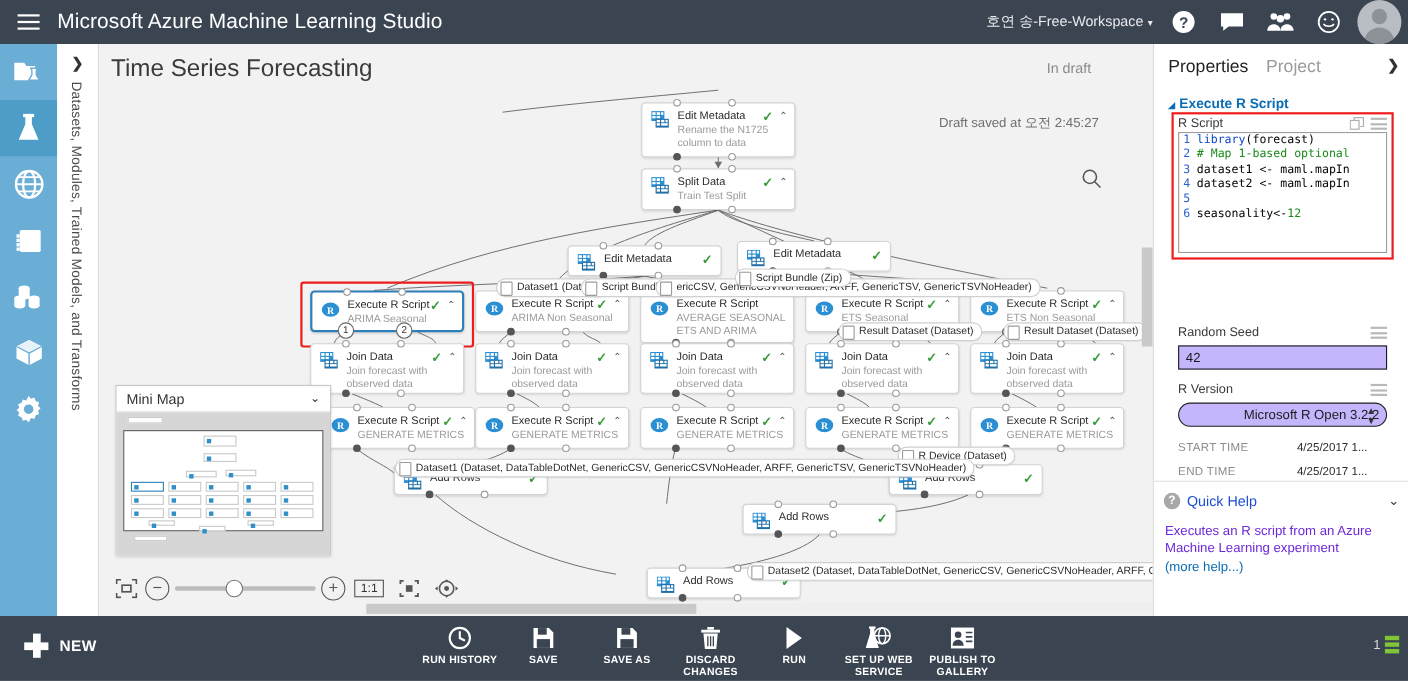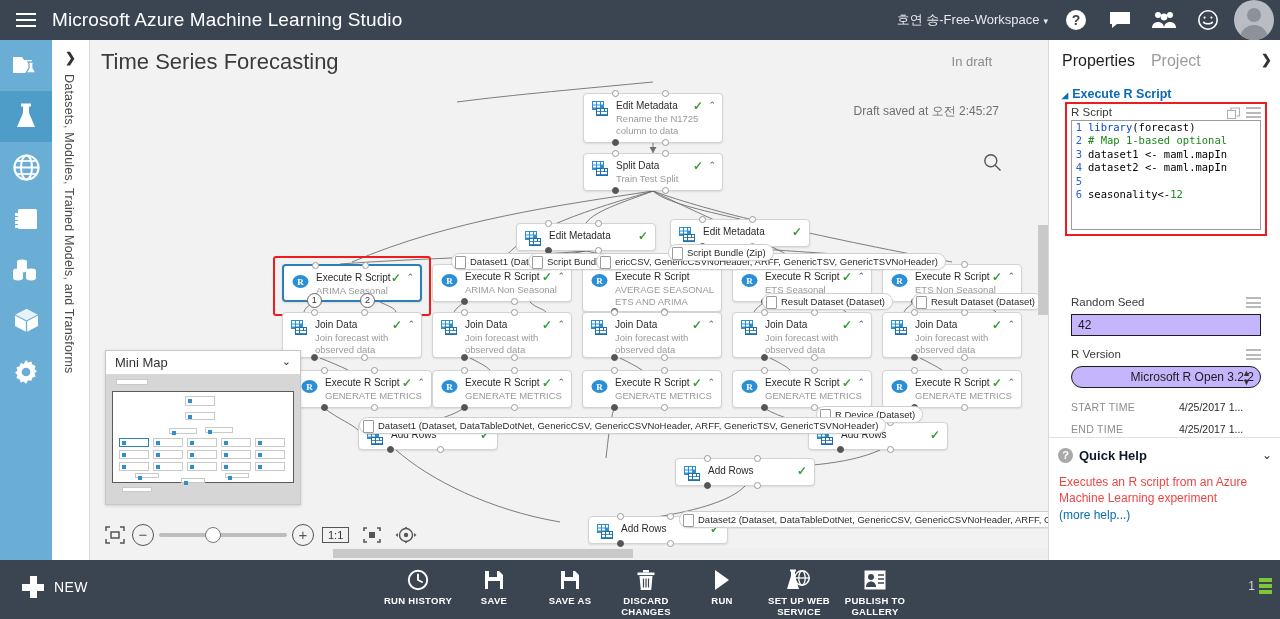--- a/index.html
+++ b/index.html
@@ -203,40 +203,40 @@
   }
   #rverSelect { border-radius: 11px; text-align: right; }
   #rverSelect .spin { position: absolute; right: 9px; top: 2px; font-size: 9px; color: #333; line-height: 9px; }
   .statRow { position: absolute; left: 22px; width: 200px; font-size: 10.5px; }
   .statRow .k { color: #8c8c8c; letter-spacing: .3px; }
   .statRow .v { position: absolute; left: 108px; top: 0; color: #2b2b2b; }
   #quickHelp {
     position: absolute; left: 0; bottom: 0; width: 232px; height: 123px;
     background: #fff; border-top: 1px solid #e2e2e2;
   }
-  #qhTitle { position: absolute; left: 30px; top: 10px; font-size: 13px; font-weight: bold; color: #0f172a; }
+  #qhTitle { position: absolute; left: 30px; top: 10px; font-size: 13px; font-weight: normal; color: #1d4ed8; }
   #qhIcon {
     position: absolute; left: 9px; top: 10px; width: 15px; height: 15px;
     border-radius: 50%; background: #a8a8a8; color: #fff; font-size: 11px;
     text-align: center; line-height: 15px; font-weight: bold;
   }
   #qhChev { position: absolute; right: 9px; top: 10px; font-size: 12px; color: #333; cursor: pointer; }
-  #qhText { position: absolute; left: 10px; top: 36px; width: 215px; font-size: 12px; color: #ef4444; line-height: 16px; }
+  #qhText { position: absolute; left: 10px; top: 36px; width: 215px; font-size: 12px; color: #6d28d9; line-height: 16px; }
   #qhLink { position: absolute; left: 10px; top: 70px; font-size: 12px; color: #0a6cb5; cursor: pointer; }
   
   #bottombar {
     position: absolute; left: 0; top: 560px; width: 1280px; height: 59px;
     background: #3b4552; color: #fff;
   }
   #newbtn { position: absolute; left: 22px; top: 16px; display: flex; align-items: center; cursor: pointer; }
   #newbtn .plus { position: relative; width: 22px; height: 22px; }
   #newbtn .plus i { position: absolute; background: #fff; }
   #newbtn .plus i.h { left: 0; top: 8px; width: 22px; height: 7px; }
   #newbtn .plus i.v { left: 7.5px; top: 0; width: 7px; height: 22px; }
-  #newbtn .lbl { font-size: 14px; font-weight: normal; margin-left: 10px; letter-spacing: .4px; }
+  #newbtn .lbl { font-size: 14px; font-weight: bold; margin-left: 10px; letter-spacing: .4px; }
   .tbtn {
     position: absolute; top: 8px; width: 92px; text-align: center; cursor: pointer; color: #fff;
   }
   .tbtn .ic { height: 24px; display: flex; align-items: center; justify-content: center; }
   .tbtn .lb { font-size: 9.5px; font-weight: bold; letter-spacing: .3px; line-height: 11px; margin-top: 3px; }
   #statusRight { position: absolute; right: 8px; top: 18px; display: flex; align-items: center; gap: 4px; }
   #statusRight .num { font-size: 12px; color: #d6d8db; }
   #statusRight .bars { display: flex; flex-direction: column; gap: 2px; }
   #statusRight .bars i { display: block; width: 13px; height: 4px; background: #7ec636; }
 </style>

